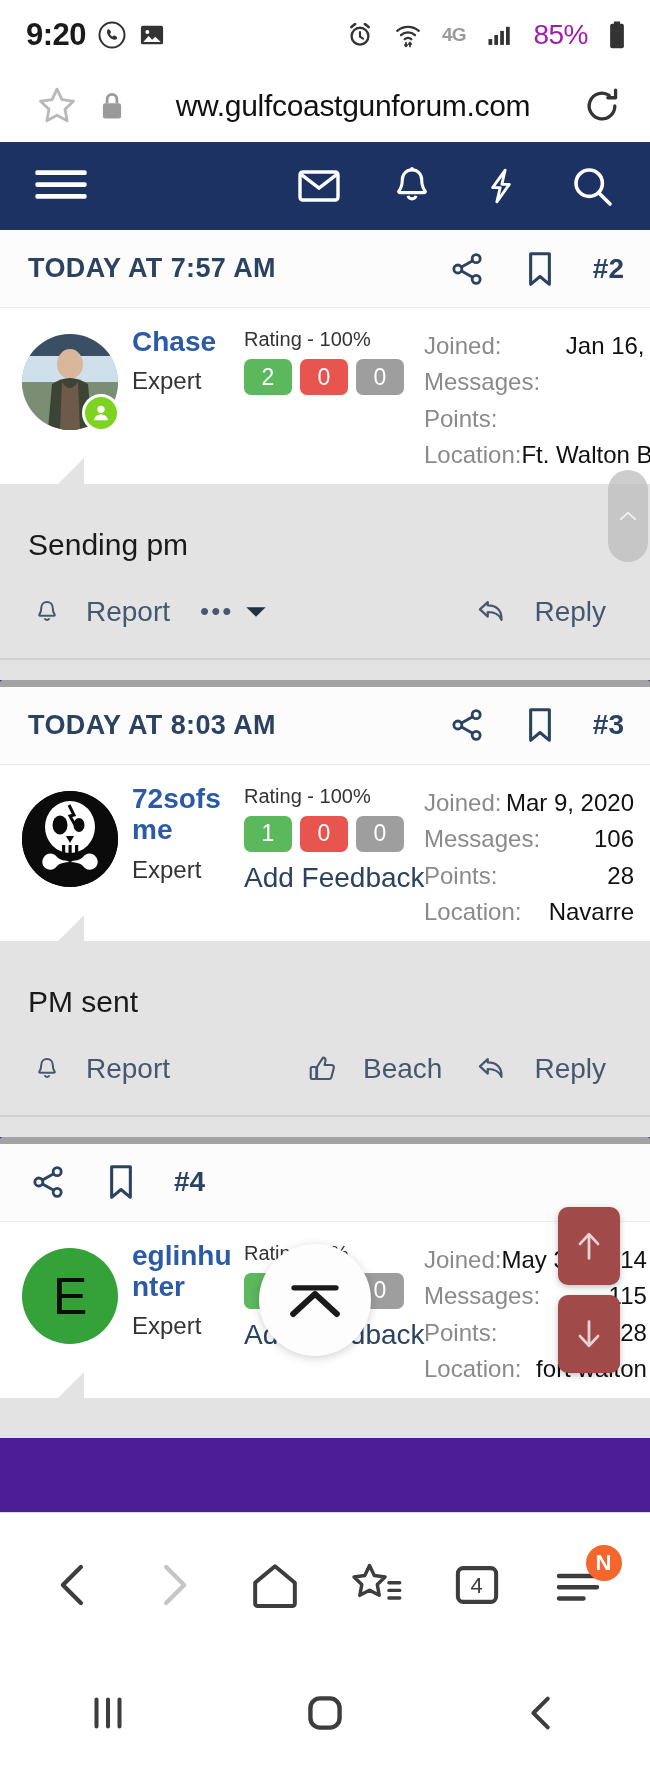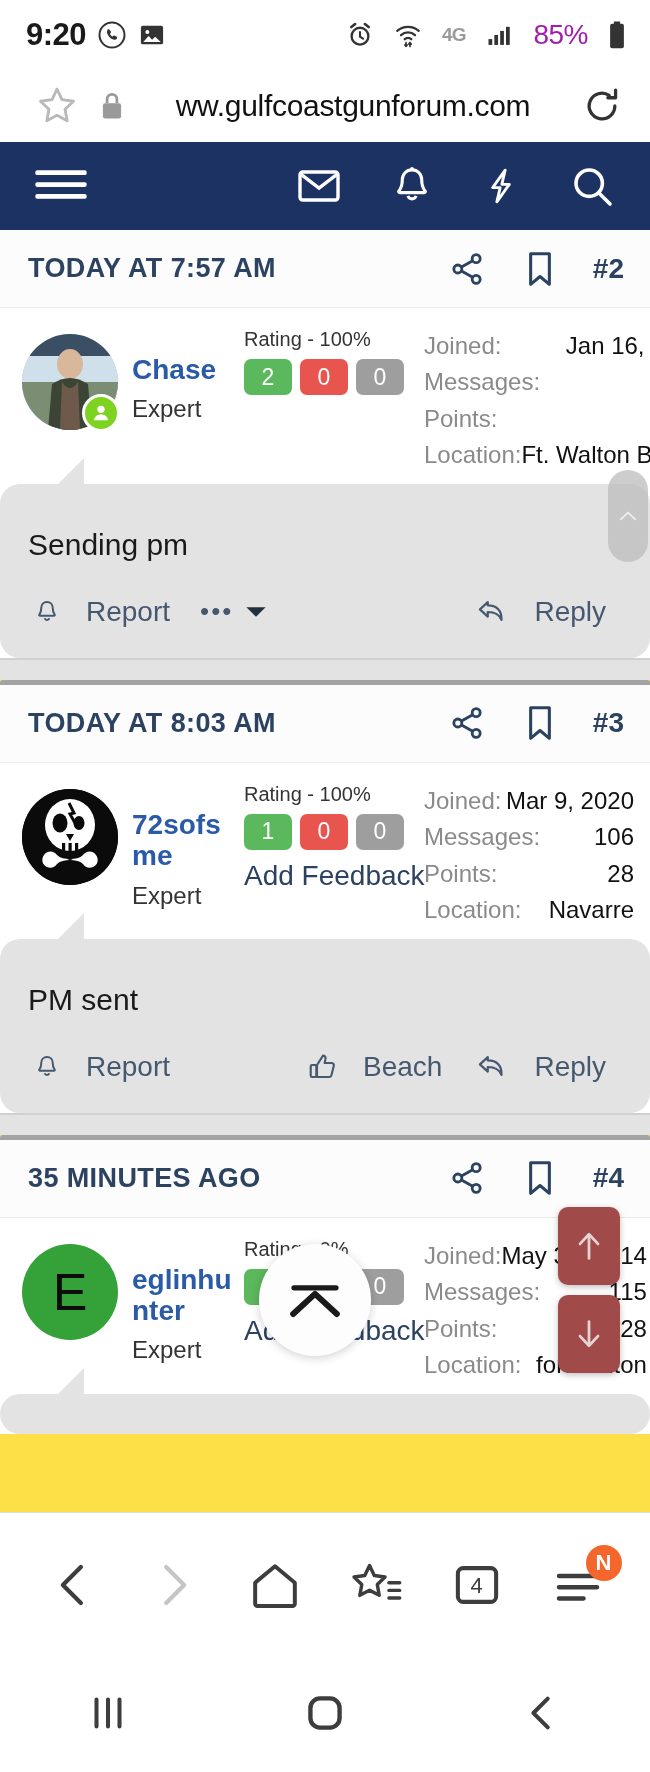--- a/index.html
+++ b/index.html
@@ -42,26 +42,26 @@
     height:88px; width:100%;
     background:#1b3263;
     display:flex; align-items:center; justify-content:space-between;
     padding:0 34px 0 32px;
   }
   .fn-right{ display:flex; align-items:center; gap:47px; }
 
   
   .scroll{
     position:absolute; top:230px; left:0; right:0; bottom:260px;
-    background:#fde047;
+    background:#4c1d95;
     overflow:hidden;
   }
 
   .post{ background:#ffffff; position:relative; }
-  .post.sep{ border-top:5px solid #a3a3a3; border-radius:3px 3px 0 0; }
+  .post.sep{ border-top:7px solid #a3a3a3; border-radius:3px 3px 0 0; }
   .gap{ height:22px; background:#e3e3e3; border-top:2px solid #d0d0d0; }
 
   .post-head{
     height:78px; display:flex; align-items:center; justify-content:space-between;
     padding:0 26px 0 28px;
     border-bottom:1px solid #ececec;
     background:#fcfcfc;
   }
   .ph-date{ font-size:27px; font-weight:bold; color:#2b4261; letter-spacing:0.4px; }
   .ph-right{ display:flex; align-items:center; gap:36px; }
@@ -81,21 +81,21 @@
     border:3px solid #fff;
   }
   .av-letter{
     width:96px;height:96px;border-radius:50%;
     background:#35a139; color:#0b0b0b;
     display:flex;align-items:center;justify-content:center;
     font-size:52px; font-weight:400;
   }
 
   .ub-cols{ display:flex; flex:1; padding-left:14px; }
-  .col-name{ width:112px; flex:none;margin-top:28px; }
+  .col-name{ width:112px; flex:none; }
   .uname{
     font-size:28px; font-weight:bold; color:#2b5ba6;
     line-height:1.12; word-break:break-all;
   }
   .utitle{ font-size:24px; color:#333; margin-top:10px; }
 
   .col-rating{ width:180px; flex:none; padding-top:2px; }
   .rating-line{ font-size:20px; color:#333; white-space:nowrap; }
   .chips{ display:flex; gap:8px; margin-top:8px; }
   .chip{
@@ -105,21 +105,21 @@
   }
   .chip.g{ background:#5cb85c; } .chip.r{ background:#e8554e; } .chip.x{ background:#9e9e9e; }
   .addfb{ font-size:28px; color:#2b4261; margin-top:10px; white-space:nowrap; }
 
   .col-stats{ flex:1; padding-top:2px; padding-right:4px; }
   .srow{ display:flex; justify-content:space-between; font-size:24px; line-height:1.52; }
   .slbl{ color:#8a8a8a; } .sval{ color:#111; text-align:right; white-space:nowrap;}
 
   
   .msg{
-    background:#e3e3e3; position:relative; padding:44px 26px 0 28px;border-radius:20px;
+    background:#e3e3e3; position:relative; padding:44px 26px 0 28px;
   }
   .tail{
     position:absolute; top:-26px; left:58px;
     width:0;height:0;
     border-left:26px solid transparent;
     border-bottom:26px solid #e3e3e3;
   }
   .msg-text{ font-size:30px; color:#1a1a1a; }
   .msg-actions{
     display:flex; align-items:center; justify-content:space-between;
@@ -472,21 +472,20 @@
           </span>
         </div>
       </div>
     </div>
   </div>
 
   <div class="gap"></div>
 
   <div class="post sep">
     <div class="post-head">
-      <span class="ph-date">35 MINUTES AGO</span>
       <div class="ph-right">
         <svg width="40" height="40" viewBox="0 0 24 24">
           <circle cx="17.5" cy="5.8" r="2.4" fill="none" stroke="#2b4261" stroke-width="1.7"></circle>
           <circle cx="6.5" cy="12" r="2.4" fill="none" stroke="#2b4261" stroke-width="1.7"></circle>
           <circle cx="17.5" cy="18.2" r="2.4" fill="none" stroke="#2b4261" stroke-width="1.7"></circle>
           <path d="M8.7 10.8l6.7-3.8M8.7 13.2l6.7 3.8" stroke="#2b4261" stroke-width="1.7"></path>
         </svg>
         <svg width="34" height="42" viewBox="0 0 20 24">
           <path d="M4.5 3h11v18l-5.5-4.6L4.5 21z" fill="none" stroke="#2b4261" stroke-width="1.8" stroke-linejoin="round"></path>
         </svg>

